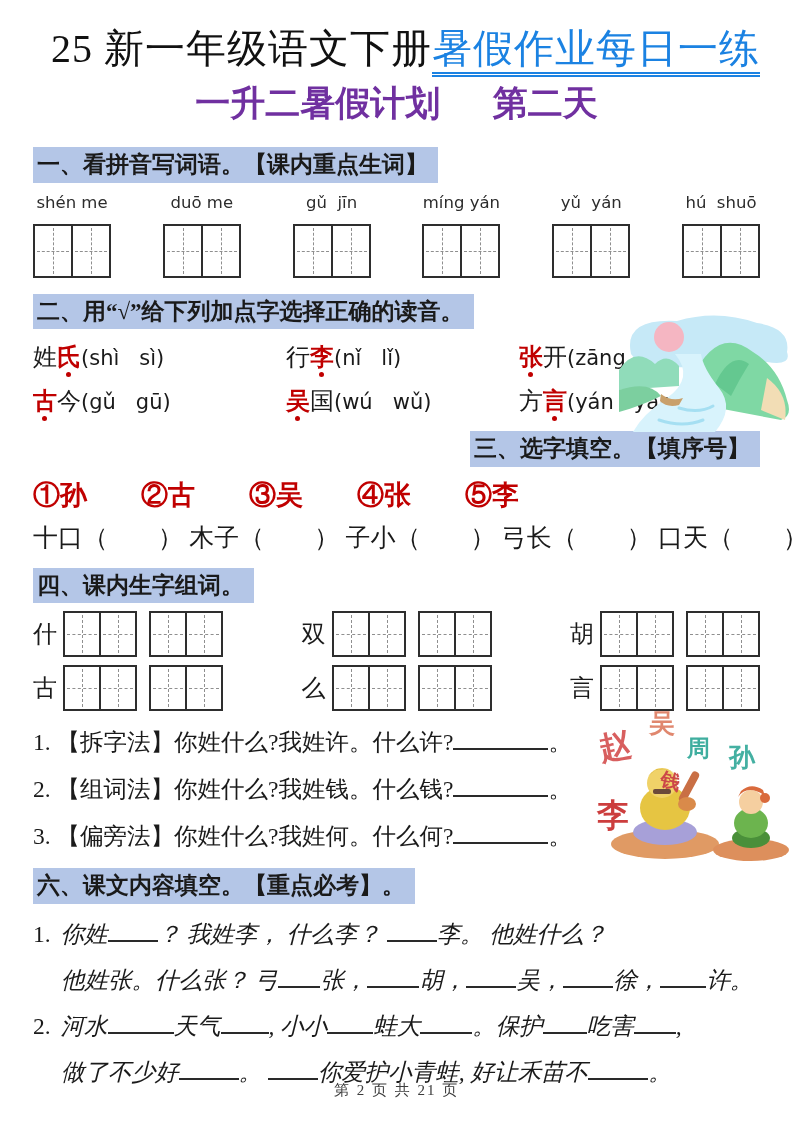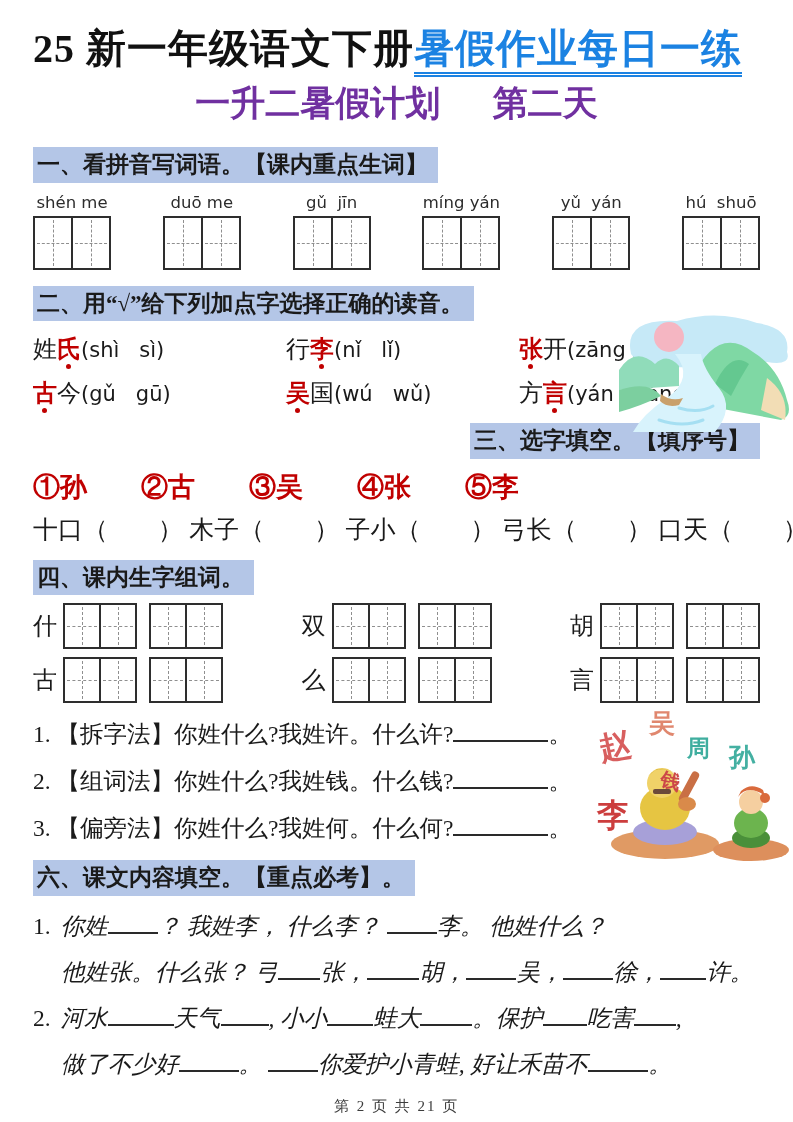--- a/index.html
+++ b/index.html
@@ -9,22 +9,22 @@
     margin:0 auto;
     background:#ffffff;
     overflow:hidden;
     box-sizing:border-box;
     padding:26px 33px 0 33px;
     font-family:"Liberation Serif","DejaVu Serif",serif;
     color:#1a1a1a;
   }
   
   .title-line1{
-    text-align:left;
-    font-size:40px;font-weight:bold;
+    text-align:right;
+    font-size:40px;font-weight:normal;
     letter-spacing:1px;
     line-height:1.15;
     white-space:nowrap;
   }
   .t-black{color:#111111;}
   .t-blue{
     color:var(--accent-blue,#1b82e2);
     border-bottom:5px double var(--accent-blue,#1b82e2);
     padding-bottom:1px;
   }
@@ -66,21 +66,21 @@
   .small .cell{width:38px;height:46px;}
   
   .pinyin-row{
     display:flex;justify-content:space-between;
     margin-top:10px;
   }
   .pin-group{display:flex;flex-direction:column;align-items:center;}
   .pin-label{
     font-family:"DejaVu Sans",sans-serif;
     font-size:16.5px;color:#2c2c2c;
-    margin-bottom:4px;white-space:pre;
+    margin-bottom:12px;white-space:pre;
   }
   
   .s2-grid{
     display:grid;
     grid-template-columns:253px 233px auto;
     row-gap:12px;
     margin-top:12px;
     font-size:24px;
   }
   .s2-item{white-space:pre;}
@@ -125,21 +125,21 @@
   .s6-cont{padding-left:28px;}
   .blank{
     display:inline-block;
     border-bottom:2px solid #2a2a2a;
     height:2px;
   }
   .blank-95{width:95px;}
   .seg{white-space:pre;font-style:italic;}
   
   .footer{
-    position:absolute;left:0;right:0;bottom:6px;
+    position:absolute;left:0;right:0;bottom:22px;
     text-align:center;
     font-size:15px;color:#3c3c3c;
     letter-spacing:2px;
   }
   
   .illus{position:absolute;pointer-events:none;}
   .illus-landscape{top:308px;right:2px;width:172px;height:126px;}
   .illus-clay{top:692px;right:0px;width:202px;height:176px;}
   .clay-char{font-family:"Liberation Serif",serif;font-weight:bold;}
 </style>

